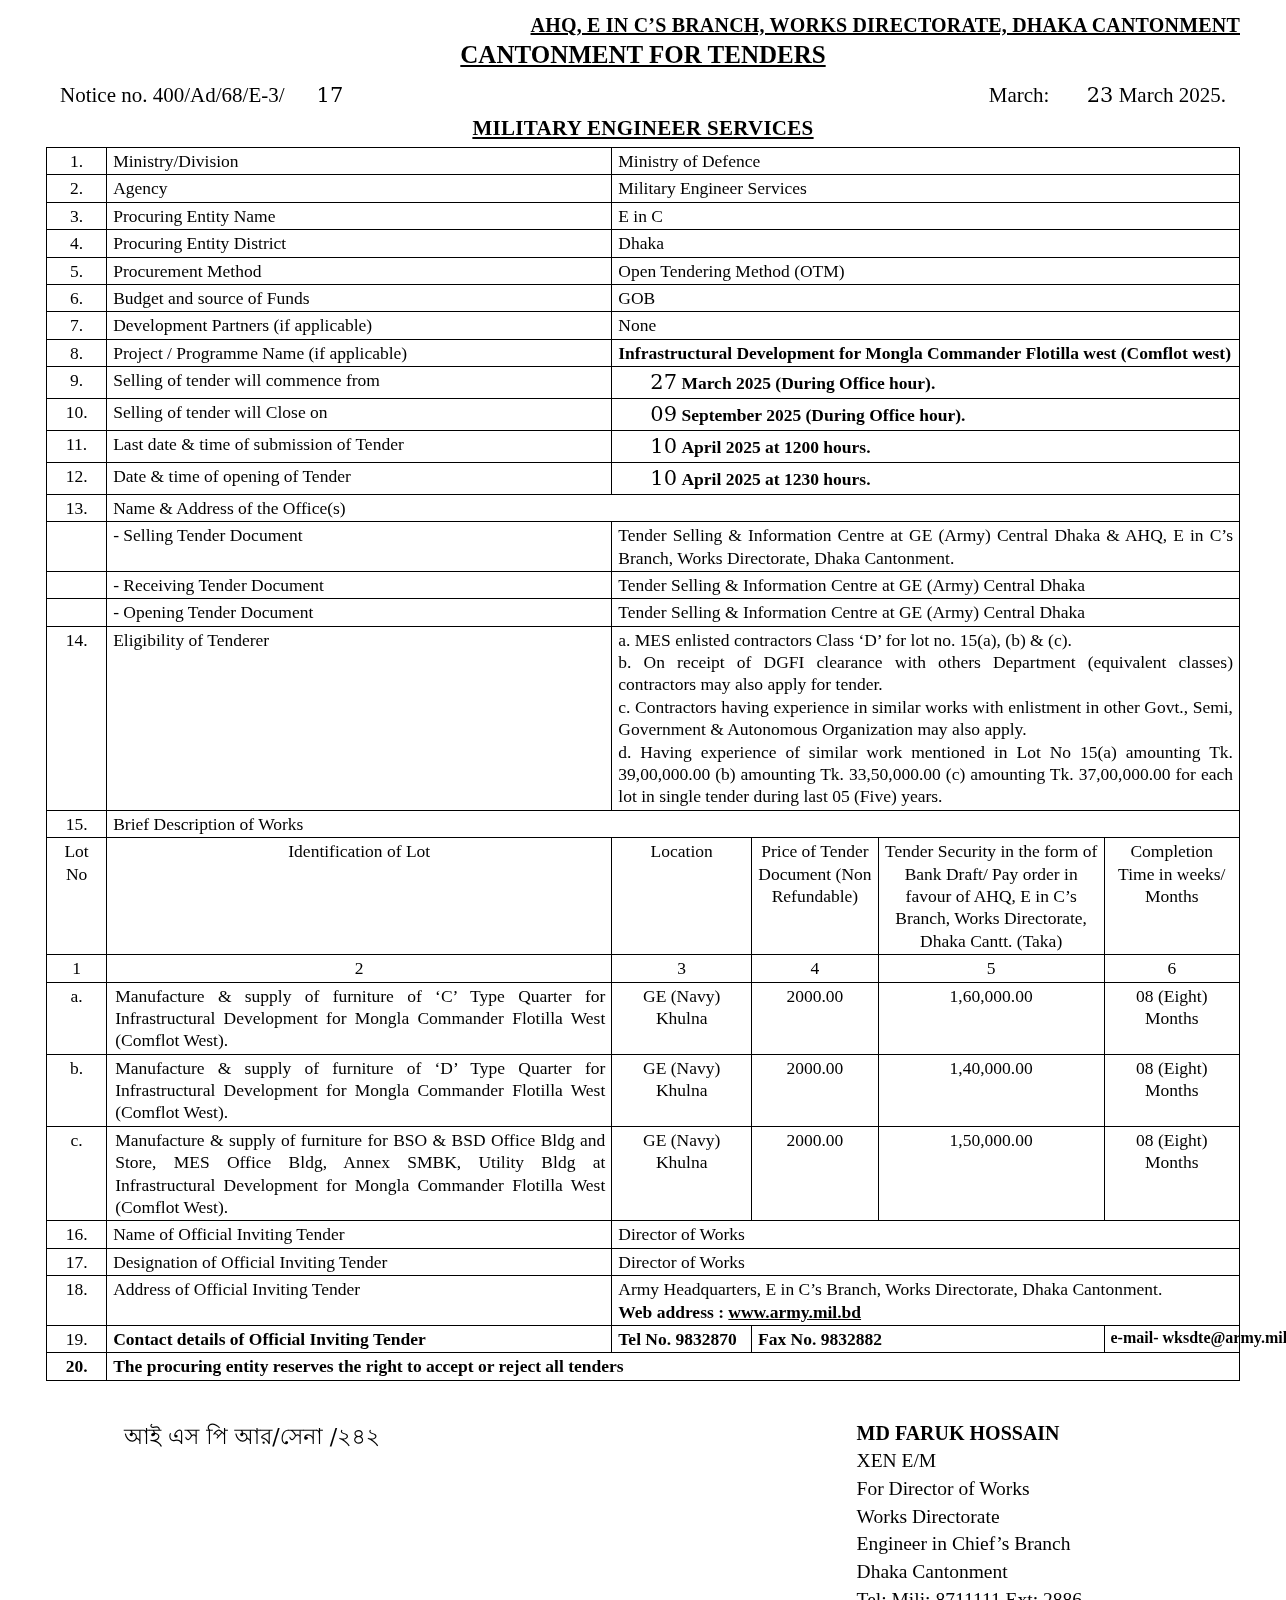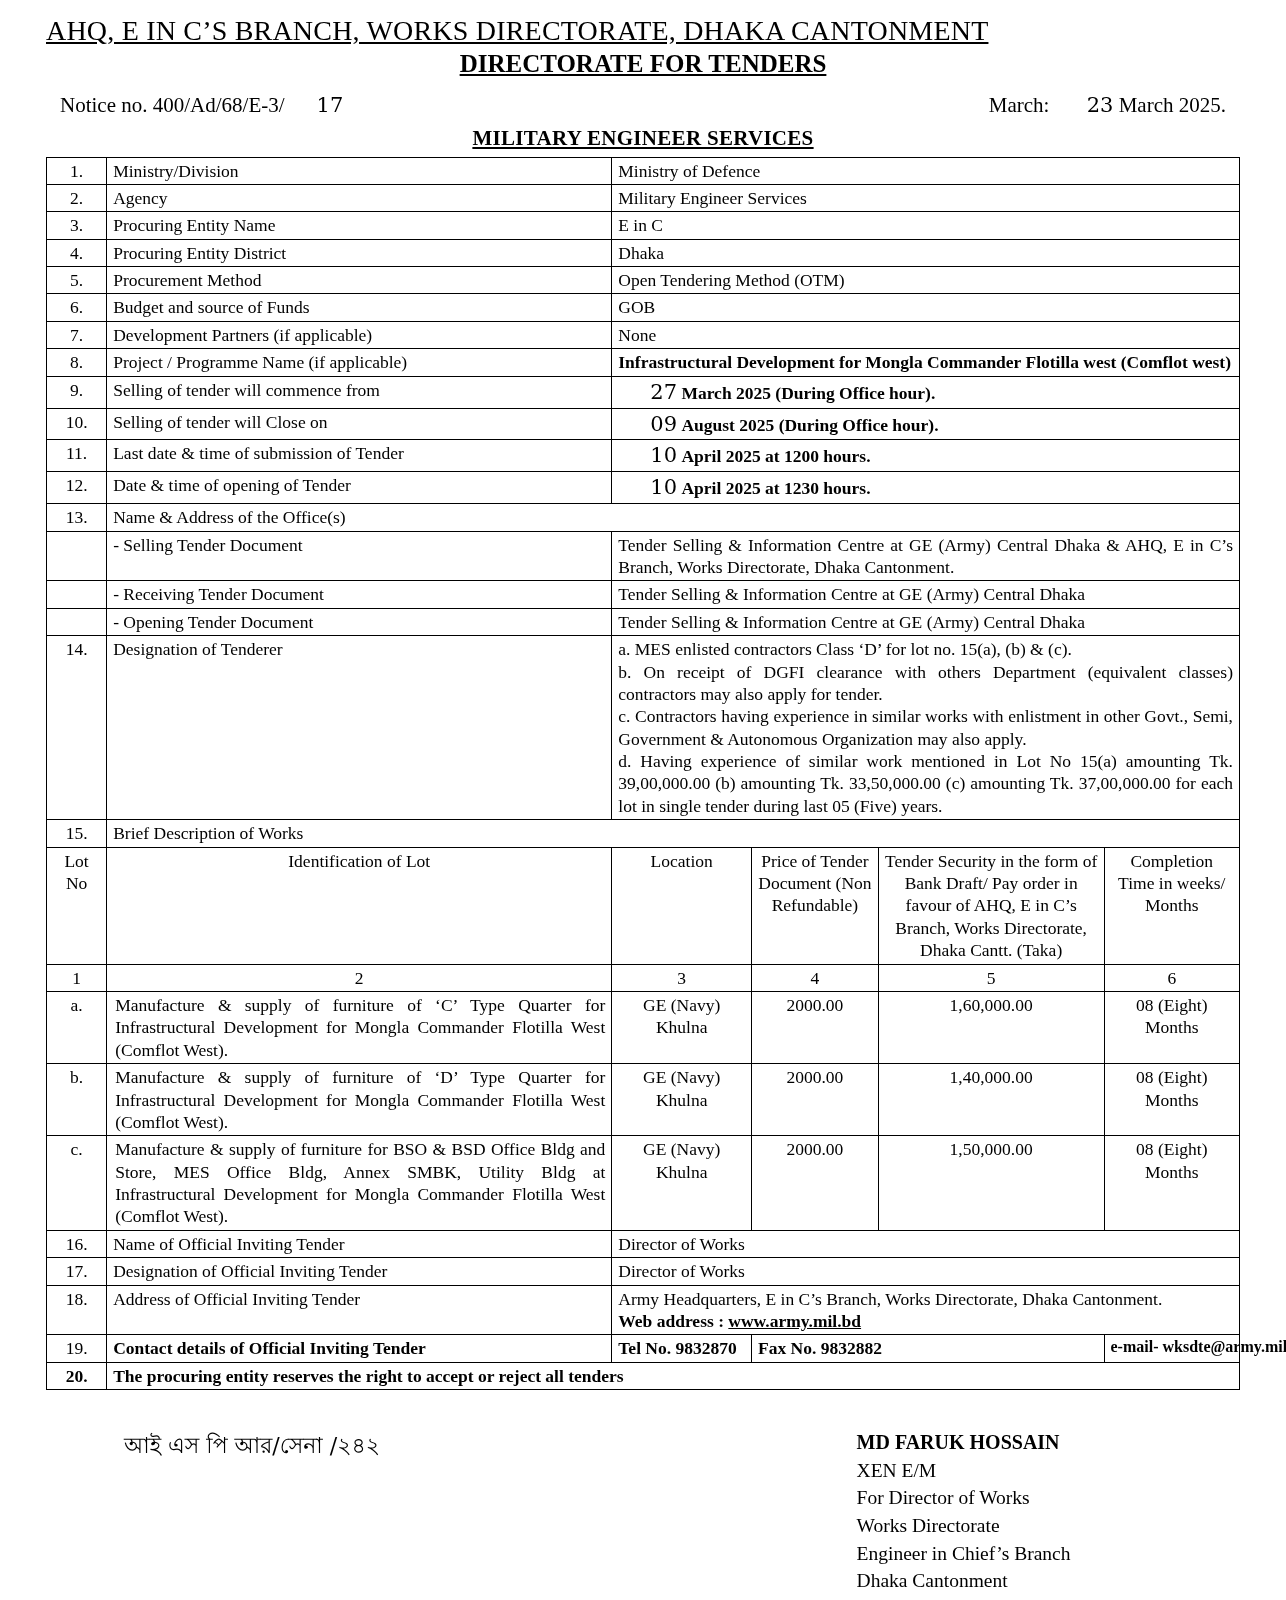--- a/index.html
+++ b/index.html
@@ -15,23 +15,23 @@
     position: relative;
   }
   .page {
     width: 1286px;
     min-height: 1600px;
     box-sizing: border-box;
     padding: 14px 46px 10px 46px;
     position: relative;
   }
   .hdr-title {
-    text-align: left;
-    font-weight: normal;
-    font-size: 28px;
+    text-align: right;
+    font-weight: bold;
+    font-size: 20px;
     letter-spacing: 0.2px;
     line-height: 1.18;
   }
   .hdr-title .underline {
     text-decoration: underline;
   }
   .hdr-sub {
     text-align: center;
     font-weight: bold;
     font-size: 25px;
@@ -122,21 +122,21 @@
 </style>
 </head>
 <body>
 
 <div class="page">
 
   <div>
     <div class="hdr-title">
       <span class="underline">AHQ, E IN C’S BRANCH, WORKS DIRECTORATE, DHAKA CANTONMENT</span>
     </div>
-    <div class="hdr-sub">DIRECTORATE FOR TENDERS</div>
+    <div class="hdr-sub">CANTONMENT FOR TENDERS</div>
   </div>
 
   <div class="noticerow">
     <div class="left">
       <span>Notice no. 400/Ad/68/E-3/</span><span class="hand">17</span>
     </div>
     <div class="right">
       <span>March:</span>
       <span class="hand">23</span>
       <span>March 2025.</span>
@@ -203,21 +203,21 @@
       <td class="val" colspan="4">
         <span class="hand">27</span>
         <span class="bold">March 2025 (During Office hour).</span>
       </td>
     </tr>
     <tr class="tall">
       <td class="num">10.</td>
       <td class="label">Selling of tender will Close on</td>
       <td class="val" colspan="4">
         <span class="hand">09</span>
-        <span class="bold">August  2025 (During Office hour).</span>
+        <span class="bold">September  2025 (During Office hour).</span>
       </td>
     </tr>
     <tr class="tall">
       <td class="num">11.</td>
       <td class="label">Last date &amp; time of submission of Tender</td>
       <td class="val" colspan="4">
         <span class="hand">10</span>
         <span class="bold">April   2025 at 1200 hours.</span>
       </td>
     </tr>
@@ -245,21 +245,21 @@
       <td class="val" colspan="4">Tender Selling &amp; Information Centre at  GE (Army) Central Dhaka</td>
     </tr>
     <tr>
       <td class="num"></td>
       <td class="label sub-label">- Opening Tender Document</td>
       <td class="val" colspan="4">Tender Selling &amp; Information Centre at  GE (Army) Central  Dhaka</td>
     </tr>
 
     <tr>
       <td class="num">14.</td>
-      <td class="label">Designation of Tenderer</td>
+      <td class="label">Eligibility of Tenderer</td>
       <td class="val just" colspan="4">
         <div>a.  MES enlisted contractors Class ‘D’ for lot no. 15(a), (b) &amp; (c).</div>
         <div>b. On receipt of DGFI clearance with others Department (equivalent classes) contractors may also apply for tender.</div>
         <div>c. Contractors having experience in similar works with enlistment in other Govt., Semi, Government &amp; Autonomous Organization may also apply.</div>
         <div>d. Having experience of similar work mentioned in Lot No 15(a) amounting Tk. 39,00,000.00 (b) amounting Tk. 33,50,000.00 (c) amounting Tk. 37,00,000.00 for each lot in single tender during last 05 (Five) years.</div>
       </td>
     </tr>
 
     <tr>
       <td class="num">15.</td>

